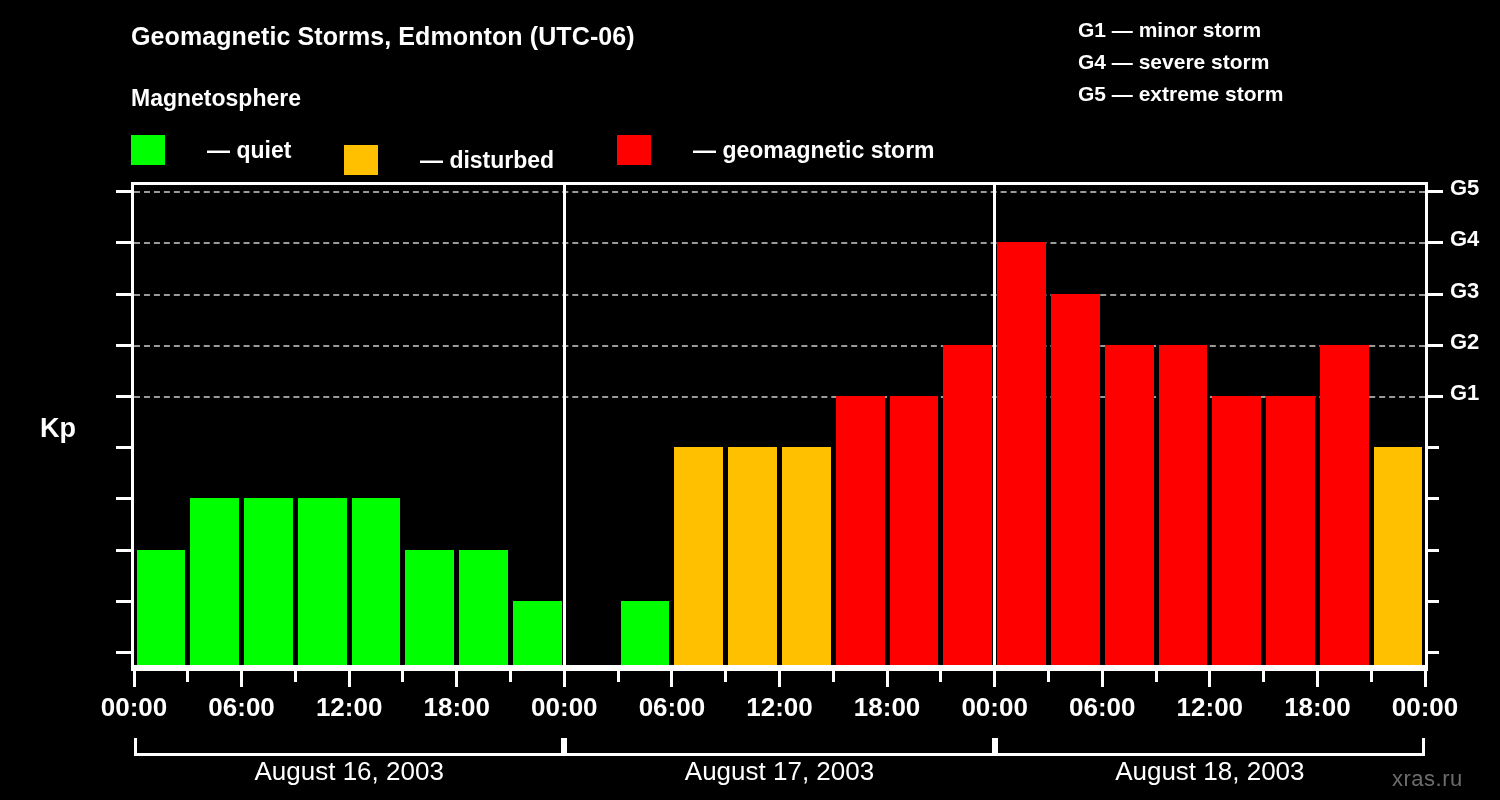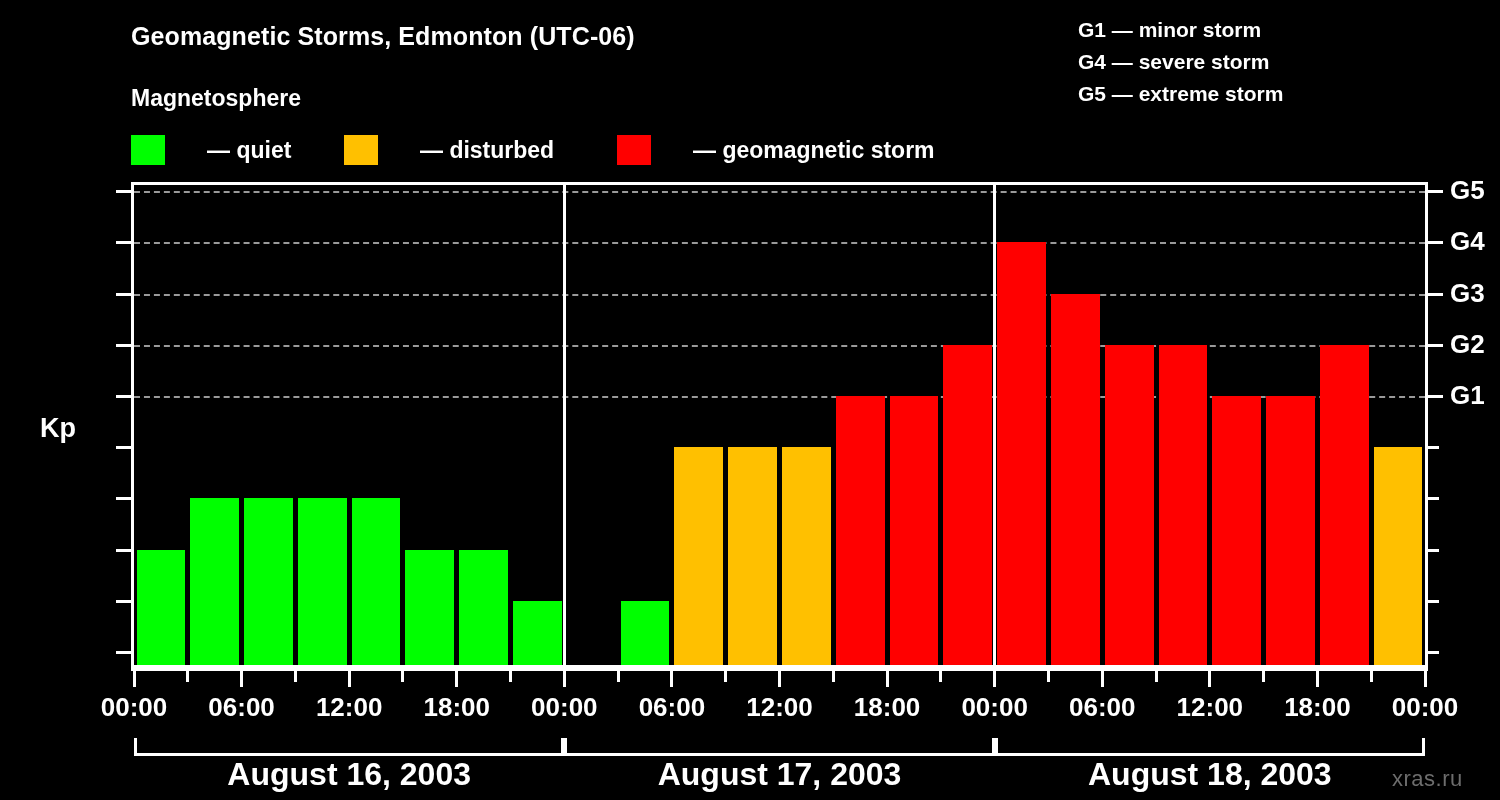--- a/index.html
+++ b/index.html
@@ -143,21 +143,21 @@
     left: 40px;
     top: 413px;
     font-size: 27px;
     font-weight: bold;
   }
 
   
   .g-tick-label {
     position: absolute;
     left: 1450px;
-    font-size: 26px;
+    font-size: 22px;
     font-weight: bold;
     line-height: 1;
     white-space: nowrap;
   }
   .g-tick-mark {
     position: absolute;
     left: 1428px;
     width: 15px;
     height: 3px;
     background: #ffffff;
@@ -201,22 +201,22 @@
     top: 738px;
     height: 18px;
     border-left: 3px solid #ffffff;
     border-right: 3px solid #ffffff;
     border-bottom: 3px solid #ffffff;
     box-sizing: border-box;
   }
   .day-label {
     position: absolute;
     top: 756px;
-    font-size: 32px;
-    font-weight: bold;
+    font-size: 26px;
+    font-weight: normal;
     text-align: center;
     white-space: nowrap;
     transform: translateX(-50%);
   }
 
   #watermark {
     position: absolute;
     left: 1392px;
     top: 766px;
     font-size: 22px;
@@ -230,21 +230,21 @@
 <div id="root">
 
   <div id="chart-title">Geomagnetic Storms, Edmonton (UTC-06)</div>
   <div id="subtitle">Magnetosphere</div>
 
   <div id="color-legend">
       <div class="legend-entry" style="left: 0px;">
         <span class="legend-swatch" style="background: rgb(0, 255, 0);"></span>
         <span class="legend-text">— quiet</span>
       </div>
-      <div class="legend-entry" style="left: 213px;">
+      <div class="legend-entry" style="left: 213px; margin-top: 10px;">
         <span class="legend-swatch" style="background: rgb(255, 192, 0);"></span>
         <span class="legend-text">— disturbed</span>
       </div>
       <div class="legend-entry" style="left: 486px;">
         <span class="legend-swatch" style="background: rgb(255, 0, 0);"></span>
         <span class="legend-text">— geomagnetic storm</span>
       </div>
     </div>
   <div id="g-legend">
       <div class="g-legend-row">G1 — minor storm</div>

